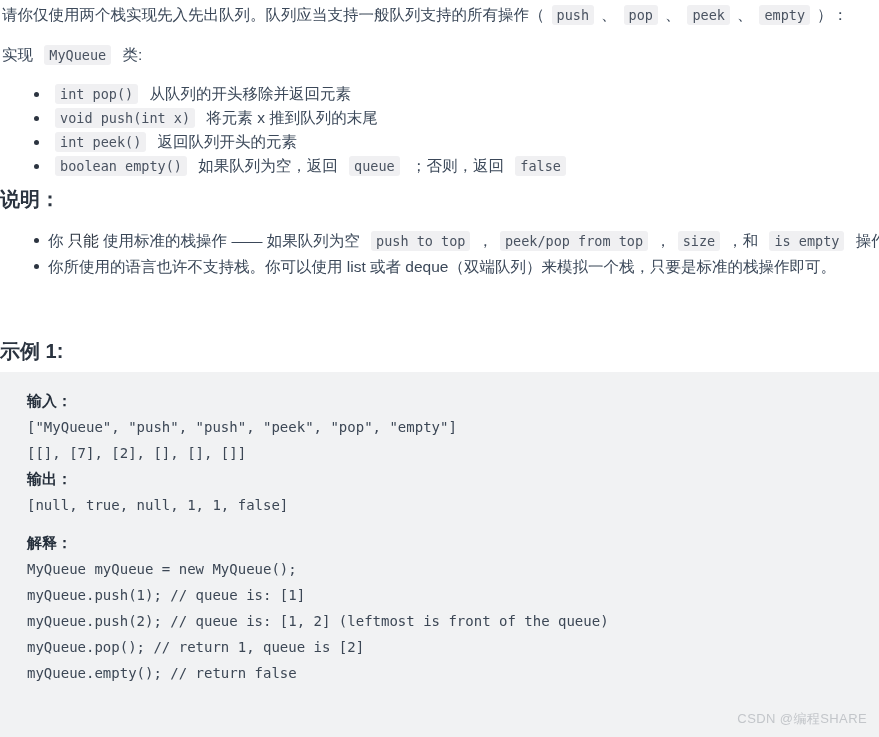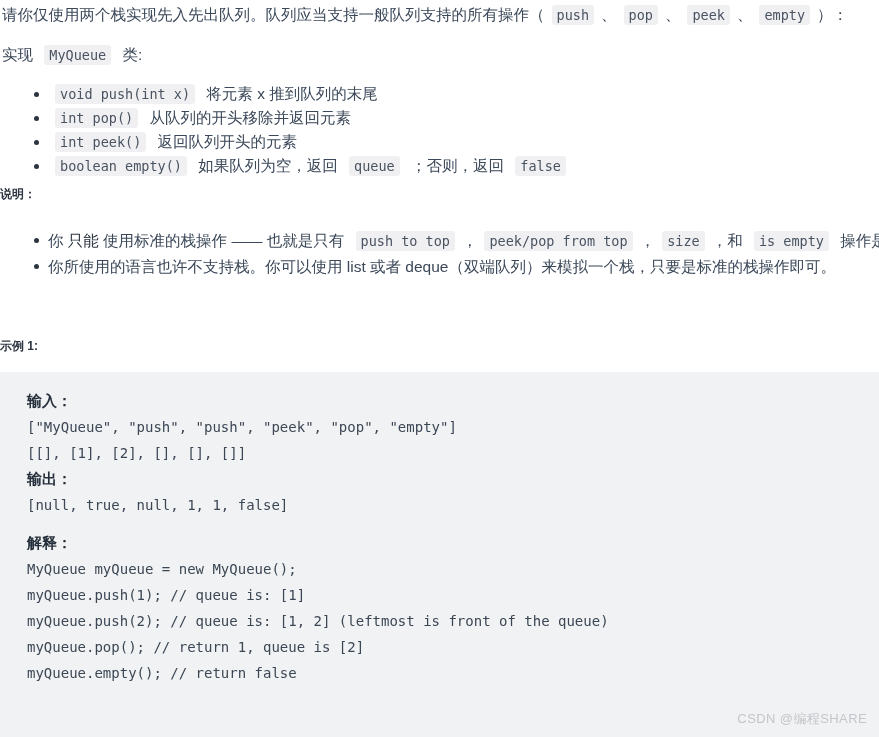--- a/index.html
+++ b/index.html
@@ -96,21 +96,21 @@
     left: 26px;
     top: 228px;
   }
   #note-list li {
     line-height: 25px;
   }
 
   
   .heading {
     position: absolute;
-    font-size: 12px;
+    font-size: 20px;
     font-weight: bold;
     color: #2b3440;
   }
   #note-heading { left: 0px; top: 186px; }
   #example-heading { left: 0px; top: 338px; }
 
   
   .codeblock {
     position: absolute;
     left: 0px;
@@ -155,39 +155,39 @@
 </head>
 <body>
 
 <div class="page">
 
   <p class="para intro"><span>请你仅使用两个栈实现先入先出队列。队列应当支持一般队列支持的所有操作（</span><code class="ic">push</code><span>、</span><code class="ic">pop</code><span>、</span><code class="ic">peek</code><span>、</span><code class="ic">empty</code><span>）：</span></p>
 
   <p class="para impl-line"><span>实现 </span><code class="ic">MyQueue</code><span> 类:</span></p>
 
   <ul class="bul" id="api-list">
+    <li><code class="ic">int pop()</code><span> 从队列的开头移除并返回元素</span></li>
     <li><code class="ic">void push(int x)</code><span> 将元素 x 推到队列的末尾</span></li>
-    <li><code class="ic">int pop()</code><span> 从队列的开头移除并返回元素</span></li>
     <li><code class="ic">int peek()</code><span> 返回队列开头的元素</span></li>
     <li><code class="ic">boolean empty()</code><span> 如果队列为空，返回 </span><code class="ic">queue</code><span> ；否则，返回 </span><code class="ic">false</code></li>
   </ul>
 
   <div class="heading" id="note-heading">说明：</div>
 
   <ul class="bul" id="note-list">
-    <li><span>你 </span><b class="em">只能</b><span> 使用标准的栈操作 —— 也就是只有 </span><code class="ic">push to top</code><span>，</span><code class="ic">peek/pop from top</code><span>，</span><code class="ic">size</code><span>，和 </span><code class="ic">is empty</code><span> 操作是合法的。</span></li>
+    <li><span>你 </span><b class="em">只能</b><span> 使用标准的栈操作 —— 如果队列为空 </span><code class="ic">push to top</code><span>，</span><code class="ic">peek/pop from top</code><span>，</span><code class="ic">size</code><span>，和 </span><code class="ic">is empty</code><span> 操作是合法的。</span></li>
     <li><span>你所使用的语言也许不支持栈。你可以使用 list 或者 deque（双端队列）来模拟一个栈，只要是标准的栈操作即可。</span></li>
   </ul>
 
   <div class="heading" id="example-heading">示例 1:</div>
 
   <div class="codeblock">
     <div class="clabel">输入：</div>
     <div class="cline">["MyQueue", "push", "push", "peek", "pop", "empty"]</div>
-    <div class="cline">[[], [1], [2], [], [], []]</div>
+    <div class="cline">[[], [7], [2], [], [], []]</div>
     <div class="clabel">输出：</div>
     <div class="cline">[null, true, null, 1, 1, false]</div>
     <div class="gap"></div>
     <div class="clabel">解释：</div>
     <div class="cline">MyQueue myQueue = new MyQueue();</div>
     <div class="cline">myQueue.push(1); // queue is: [1]</div>
     <div class="cline">myQueue.push(2); // queue is: [1, 2] (leftmost is front of the queue)</div>
     <div class="cline">myQueue.pop(); // return 1, queue is [2]</div>
     <div class="cline">myQueue.empty(); // return false</div>
   </div>

